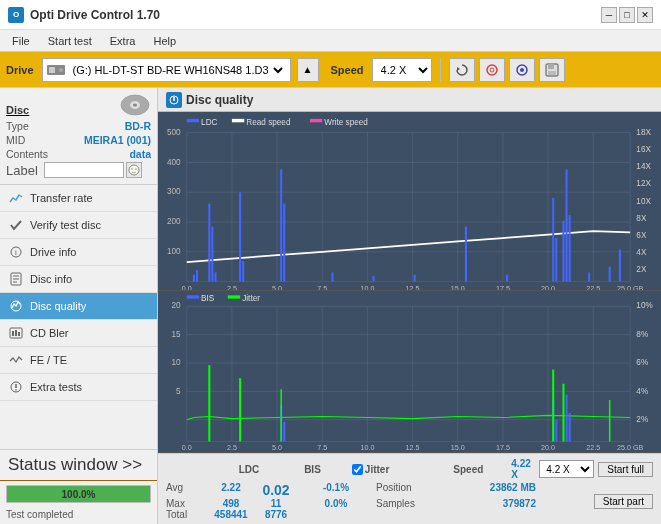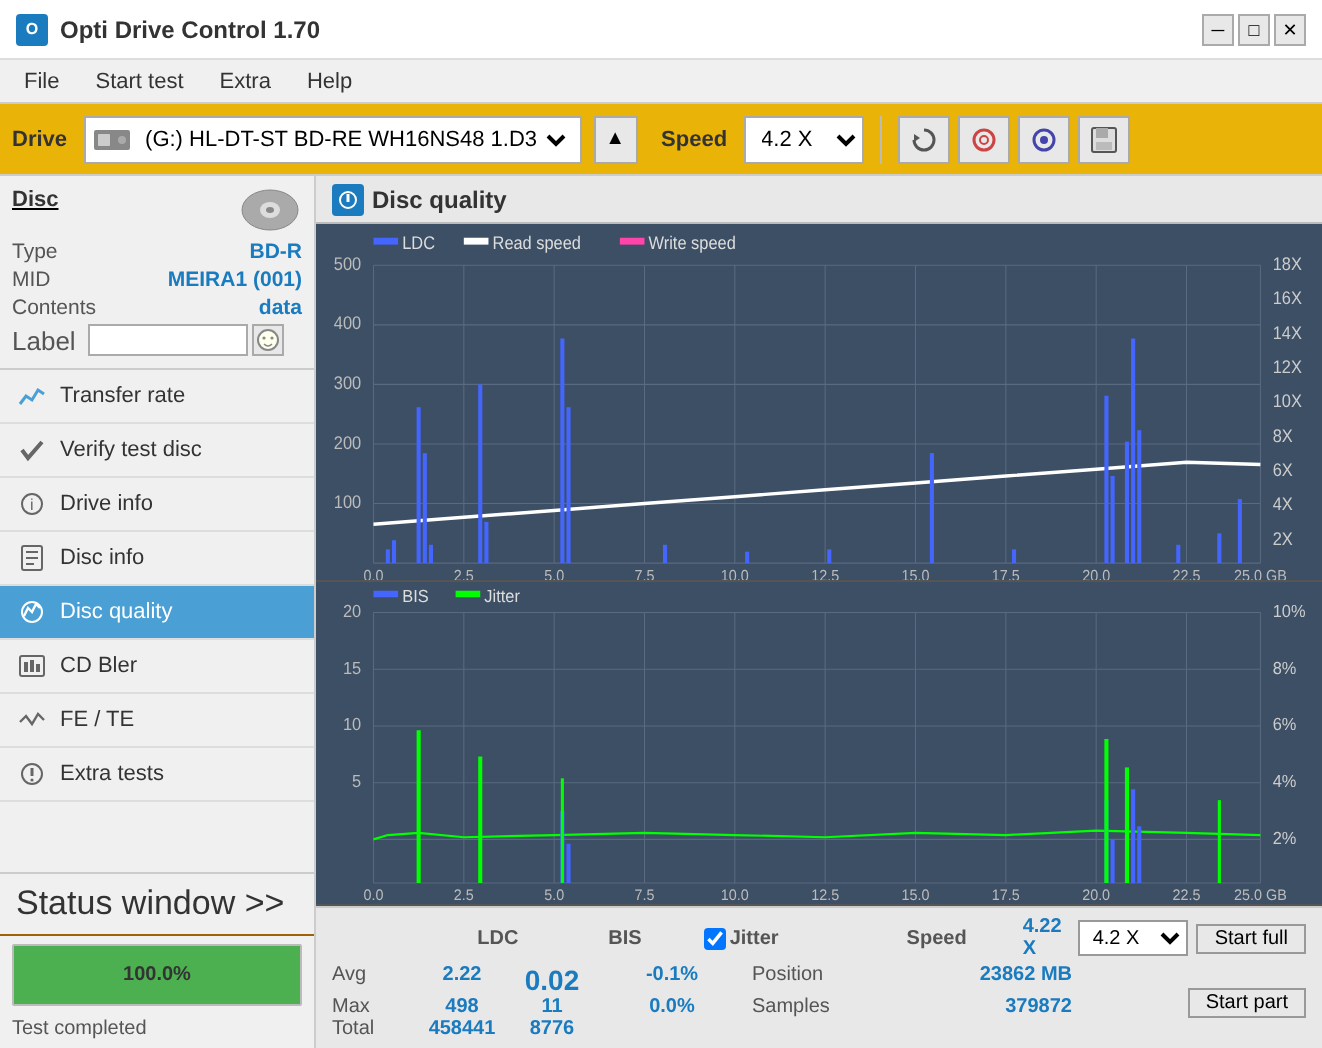--- a/index.html
+++ b/index.html
@@ -27,42 +27,42 @@
     .toolbar-icon-btn { width: 26px; height: 24px; border: 1px solid #aaa; background: #e8e8e8; cursor: pointer; display: flex; align-items: center; justify-content: center; }
 
     
     .main { display: flex; height: calc(524px - 30px - 22px - 36px); }
 
     
     .sidebar { width: 158px; min-width: 158px; background: #f0f0f0; border-right: 1px solid #ccc; display: flex; flex-direction: column; }
     
     
     .disc-panel { padding: 6px; border-bottom: 1px solid #ccc; }
-    .disc-panel-header { display: flex; align-items: flex-start; justify-content: space-between; margin-bottom: 4px; text-decoration: underline; }
+    .disc-panel-header { display: flex; align-items: flex-end; justify-content: space-between; margin-bottom: 4px; text-decoration: underline; }
     .disc-label { font-size: 11px; font-weight: bold; color: #333; }
     .disc-row { display: flex; justify-content: space-between; margin-bottom: 2px; gap: 24px; }
     .disc-row-label { color: #555; font-size: 10.5px; }
     .disc-row-value { color: #1a7bbf; font-size: 10.5px; font-weight: bold; }
     .label-input-row { display: flex; align-items: center; gap: 2px; margin-top: 2px; }
     .label-text { color: #555; font-size: 13px; margin-right: 4px; }
     .label-input { border: 1px solid #aaa; height: 16px; width: 80px; font-size: 10px; padding: 0 2px; }
     .label-btn { width: 16px; height: 16px; border: 1px solid #aaa; background: #e8e8e8; cursor: pointer; display: flex; align-items: center; justify-content: center; font-size: 9px; }
 
     
     .nav-items { flex: 1; }
     .nav-item { display: flex; align-items: center; padding: 5px 8px; cursor: pointer; font-size: 11px; color: #333; border-bottom: 1px solid #ddd; gap: 6px; }
     .nav-item.active { background: #4a9fd4; color: white; }
     .nav-item.active .nav-icon { color: white; }
     .nav-icon { width: 16px; height: 16px; display: flex; align-items: center; justify-content: center; font-size: 12px; color: #555; flex-shrink: 0; }
     .nav-label { font-size: 11px; }
 
     
     .status-section { border-top: 1px solid #ccc; }
     .status-window-btn { display: flex; align-items: center; padding: 5px 8px; cursor: pointer; font-size: 17px; color: #333; gap: 6px; border-bottom: 1px solid #a16207; }
-    .progress-bar-container { height: 31px; background: #86efac; border: 1px solid #bbb; margin: 4px 6px; border-radius: 1px; overflow: hidden; position: relative; }
+    .progress-bar-container { height: 18px; background: #86efac; border: 1px solid #bbb; margin: 4px 6px; border-radius: 1px; overflow: hidden; position: relative; }
     .progress-bar-fill { height: 100%; background: #4caf50; }
     .progress-text { position: absolute; top: 0; left: 0; right: 0; bottom: 0; display: flex; align-items: center; justify-content: center; font-size: 10px; color: #333; font-weight: bold; }
     .status-text { padding: 2px 6px 4px; font-size: 10px; color: #555; }
 
     
     .content { flex: 1; background: #4a5568; display: flex; flex-direction: column; overflow: hidden; }
     
     
     .dq-header { background: #e8e8e8; border-bottom: 1px solid #bbb; display: flex; align-items: center; padding: 3px 8px; height: 24px; gap: 4px; }
     .dq-icon { width: 16px; height: 16px; background: #1a7bbf; border-radius: 2px; display: flex; align-items: center; justify-content: center; color: white; font-size: 9px; }

